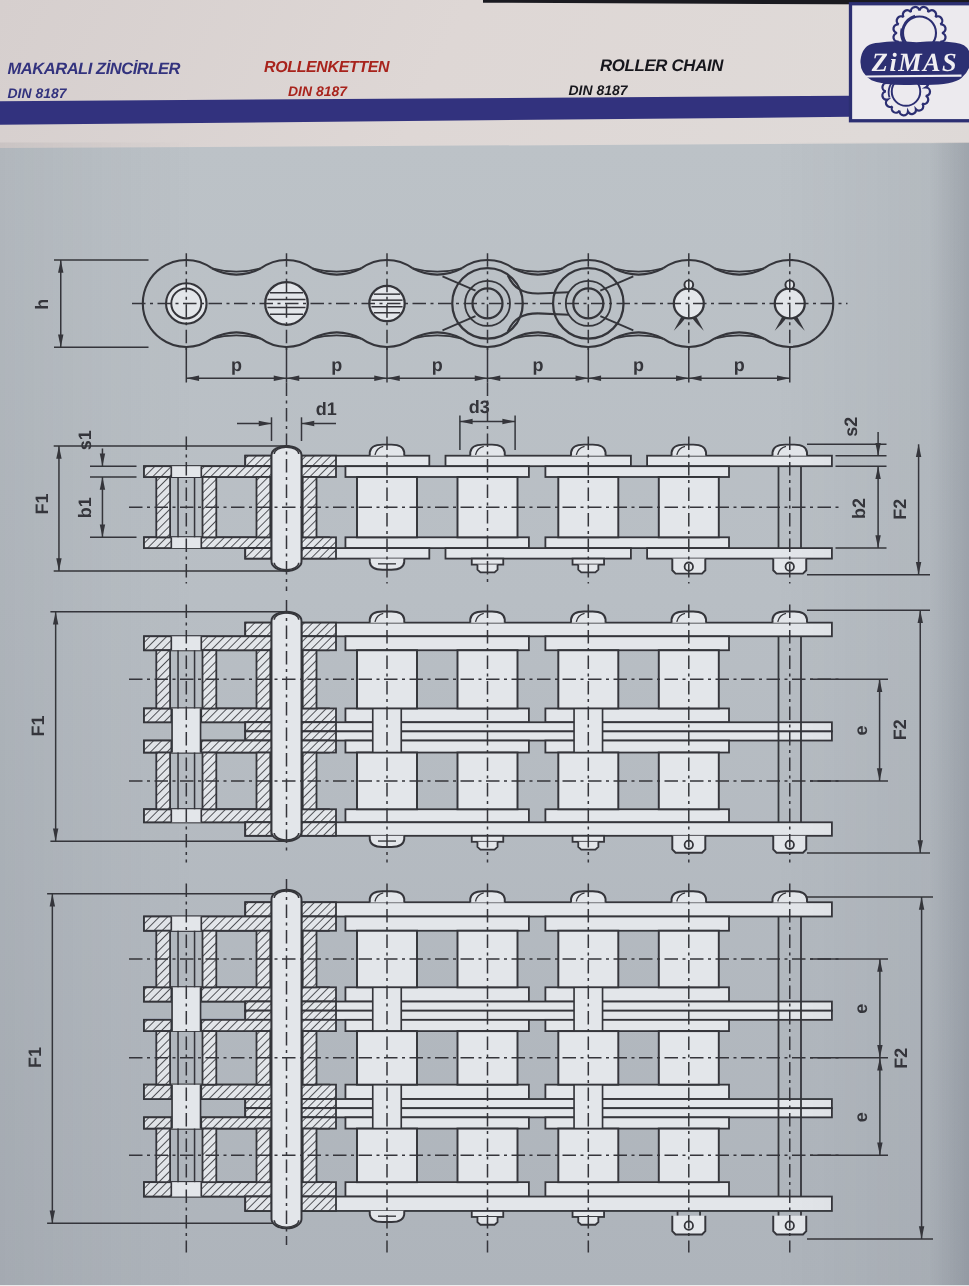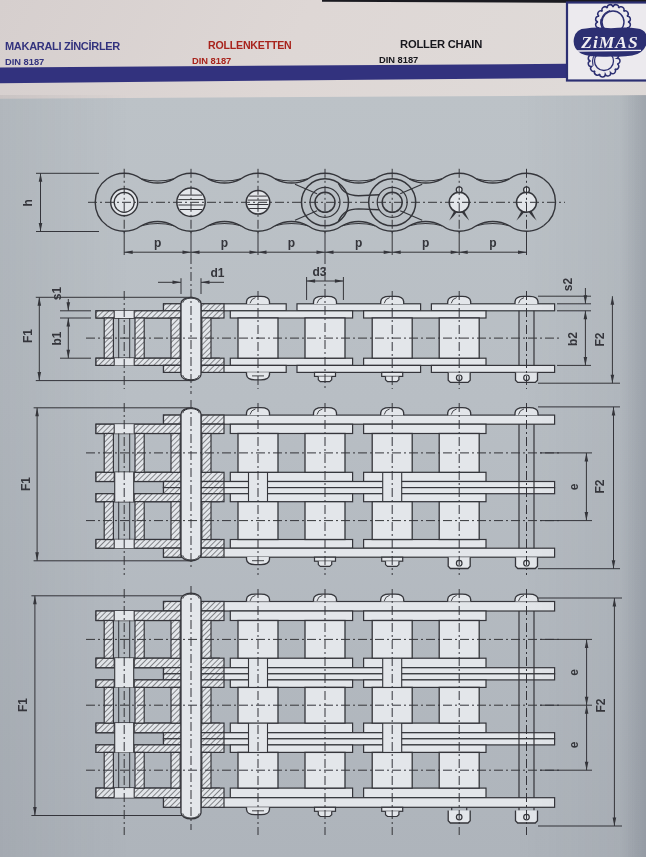--- a/index.html
+++ b/index.html
@@ -1,16 +1,16 @@
 <!DOCTYPE html>
 <html><head><meta charset="utf-8"><style>
 html,body{margin:0;padding:0;}
 #page{position:relative;width:646px;height:857px;overflow:hidden;
  background:linear-gradient(115deg,#d6cfce 0%,#ded7d5 30%,#dfdad8 60%,#d9d3d2 100%);font-family:"Liberation Sans",sans-serif;}
-.hdr{position:absolute;font-weight:bold;}
+.hdr{position:absolute;font-weight:bold;font-style:italic;}
 </style></head>
 <body>
 <div id="page">
 <svg width="646" height="857" viewBox="0 0 646 857" style="position:absolute;left:0;top:0">
 <defs>
 <pattern id="hat" patternUnits="userSpaceOnUse" width="3.9" height="3.9" patternTransform="rotate(45)">
 <rect width="3.9" height="3.9" fill="#e3e6ea"></rect>
 <line x1="0" y1="0" x2="0" y2="3.9" stroke="#34353a" stroke-width="1.1"></line>
 </pattern>
 <linearGradient id="gbg" x1="0" y1="0" x2="0" y2="1">
@@ -614,16 +614,16 @@
 <path d="M617.2,63.9 A2.8,2.8 0 0 1 614.8,69.0 A2.8,2.8 0 0 1 610.6,72.8 A2.8,2.8 0 0 1 605.3,74.4 A2.8,2.8 0 0 1 599.7,73.8 A2.8,2.8 0 0 1 594.9,70.9 A2.8,2.8 0 0 1 591.6,66.4 A2.8,2.8 0 0 1 590.5,60.9 A2.8,2.8 0 0 1 591.7,55.4 A2.8,2.8 0 0 1 595.1,50.9 A2.8,2.8 0 0 1 600.0,48.1 A2.8,2.8 0 0 1 605.6,47.6 A2.8,2.8 0 0 1 610.9,49.4 A2.8,2.8 0 0 1 615.0,53.2 A2.8,2.8 0 0 1 617.2,58.3 A2.8,2.8 0 0 1 617.2,63.9Z" fill="#eceaee" stroke="#2c2f72" stroke-width="1.5"></path>
 <circle cx="604" cy="61" r="9.5" fill="none" stroke="#2c2f72" stroke-width="1.3"></circle>
 <path d="M598,52 A11,11 0 0 0 593,65" fill="none" stroke="#2c2f72" stroke-width="1.2"></path>
 <path d="M586,28.5 Q576,28.5 574,38 Q572,48 581,53.5 Q590,57.5 611,56.5 Q634,57.5 641,52 Q648,46 647,37.5 Q646,29.5 637,28.5 Q627,26.5 611,28.2 Q595,26.5 586,28.5 Z" fill="#2c2f72"></path>
 <text x="610" y="47.5" font-family="Liberation Serif, serif" font-size="17.5" font-style="italic" font-weight="bold" fill="#f0eef2" text-anchor="middle" letter-spacing="1">ZiMAS</text>
 <line x1="577" y1="51" x2="641" y2="50.4" stroke="#f0eef2" stroke-width="1.4"></line>
 
 </svg>
 <div class="hdr" style="left:5px;top:39.5px;font-size:11px;color:#33337e;letter-spacing:-0.3px">MAKARALI ZİNCİRLER</div>
 <div class="hdr" style="left:5px;top:56.5px;font-size:9.3px;color:#33337e">DIN 8187</div>
-<div class="hdr" style="left:208px;top:39px;font-size:10.6px;color:#a8231c;letter-spacing:-0.2px">ROLLENKETTEN</div>
+<div class="hdr" style="left:176px;top:39px;font-size:10.6px;color:#a8231c;letter-spacing:-0.2px">ROLLENKETTEN</div>
 <div class="hdr" style="left:192px;top:55.5px;font-size:9.3px;color:#a8231c">DIN 8187</div>
 <div class="hdr" style="left:400px;top:37.5px;font-size:11.2px;color:#16161c;letter-spacing:-0.2px">ROLLER CHAIN</div>
 <div class="hdr" style="left:379px;top:54.5px;font-size:9.3px;color:#16161c">DIN 8187</div>
 </div>
 </body></html>

